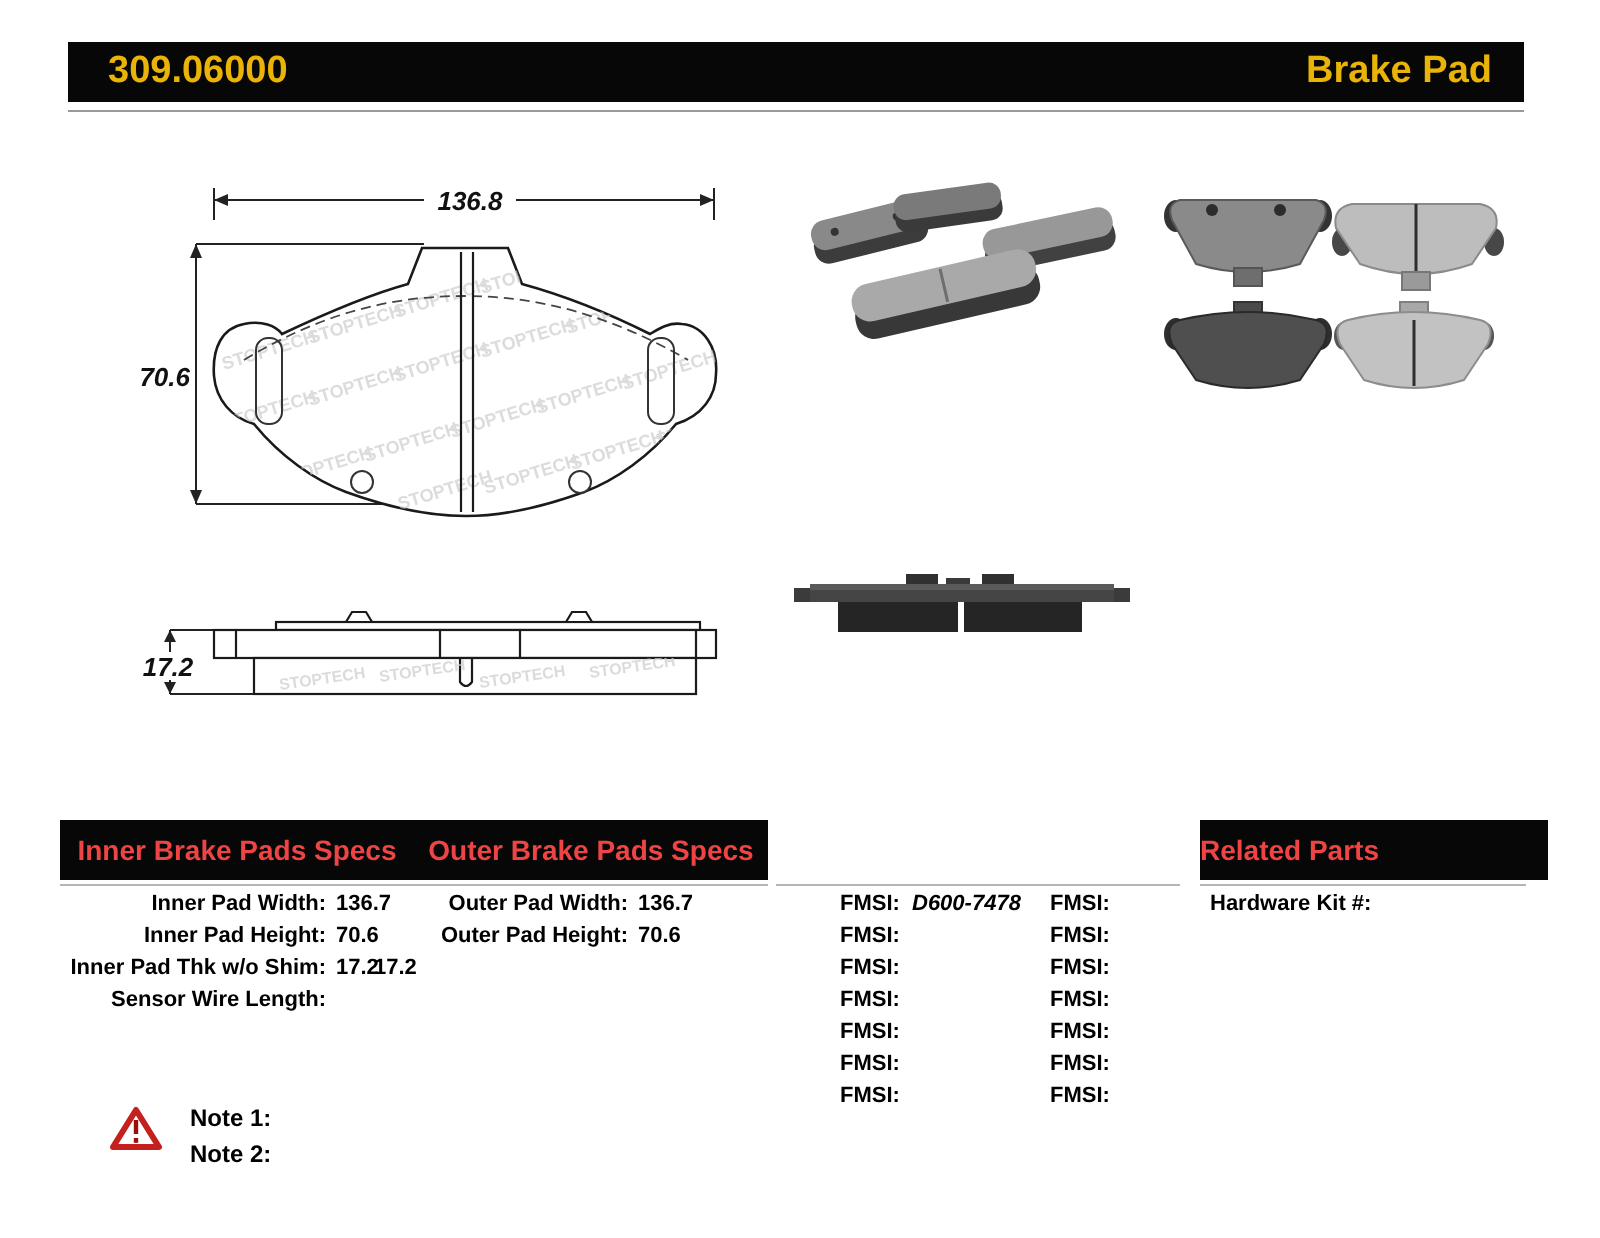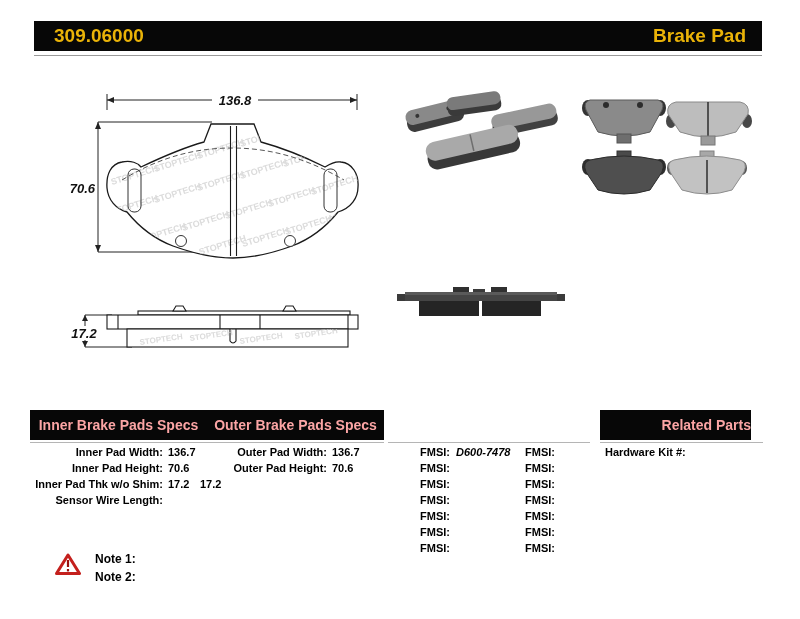--- a/index.html
+++ b/index.html
@@ -5,21 +5,21 @@
   html,body{margin:0;padding:0;background:#fff;}
   #sheet{position:relative;width:800px;height:619px;background:#fff;overflow:hidden;
          font-family:"Liberation Sans","DejaVu Sans",sans-serif;color:#000;}
   .abs{position:absolute;}
   
   .hdr-bar{left:34px;top:21px;width:728px;height:30px;background:#070707;color:#eab308;
            display:flex;align-items:center;justify-content:space-between;
            padding:0 16px 0 20px;box-sizing:border-box;font-weight:bold;font-size:19px;}
   .hdr-underline{left:34px;top:55px;width:728px;height:1px;background:#9a9a9a;}
   
-  .tbar{top:410px;height:30px;background:#070707;color:#fca5a5;display:flex;
+  .tbar{top:410px;height:30px;background:#070707;color:#ef4444;display:flex;
         align-items:center;box-sizing:border-box;font-weight:bold;font-size:14px;}
   .tbar .half{flex:1;text-align:center;}
   .tbar-underline{top:442px;height:1px;background:#b5b5b5;}
   
   .specs{top:444px;font-size:11px;font-weight:bold;line-height:16px;}
   .srow{display:flex;}
   .slabel{text-align:right;white-space:nowrap;}
   .sval{margin-left:5px;white-space:nowrap;}
   .inner-col .slabel{width:133px;}
   .outer-col .slabel{width:132px;}
@@ -203,21 +203,21 @@
     <rect x="10" y="10" width="152" height="9" fill="#454545"></rect>
     <rect x="10" y="10" width="152" height="3" fill="#5a5a5a"></rect>
     <rect x="24" y="19" width="122" height="15" fill="#252525"></rect>
     <rect x="84" y="19" width="3" height="15" fill="#ffffff"></rect>
   </svg>
 
   <div class="abs tbar" style="left:30px;width:354px;">
     <span class="half">Inner Brake Pads Specs</span>
     <span class="half">Outer Brake Pads Specs</span>
   </div>
-  <div class="abs tbar" style="left:600px;width:151px;justify-content:flex-end;">
+  <div class="abs tbar" style="left:600px;width:174px;justify-content:flex-start;">
     <span>Related Parts</span>
   </div>
   <div class="abs tbar-underline" style="left:30px;width:354px;"></div>
   <div class="abs tbar-underline" style="left:388px;width:202px;"></div>
   <div class="abs tbar-underline" style="left:600px;width:163px;"></div>
 
   <div class="abs specs inner-col" style="left:30px;">
     <div class="srow">
       <span class="slabel">Inner Pad Width:</span>
       <span class="sval">136.7</span>
@@ -229,21 +229,21 @@
     <div class="srow">
       <span class="slabel">Inner Pad Thk w/o Shim:</span>
       <span class="sval">17.2</span>
     </div>
     <div class="srow">
       <span class="slabel">Sensor Wire Length:</span>
       <span class="sval"></span>
     </div>
   </div>
 
-  <div class="abs specs outer-col" style="left:195px;">
+  <div class="abs specs outer-col" style="left:182px;">
     <div class="srow">
       <span class="slabel">Outer Pad Width:</span>
       <span class="sval">136.7</span>
     </div>
     <div class="srow">
       <span class="slabel">Outer Pad Height:</span>
       <span class="sval">70.6</span>
     </div>
     <div class="srow">
       <span class="sval">17.2</span>

